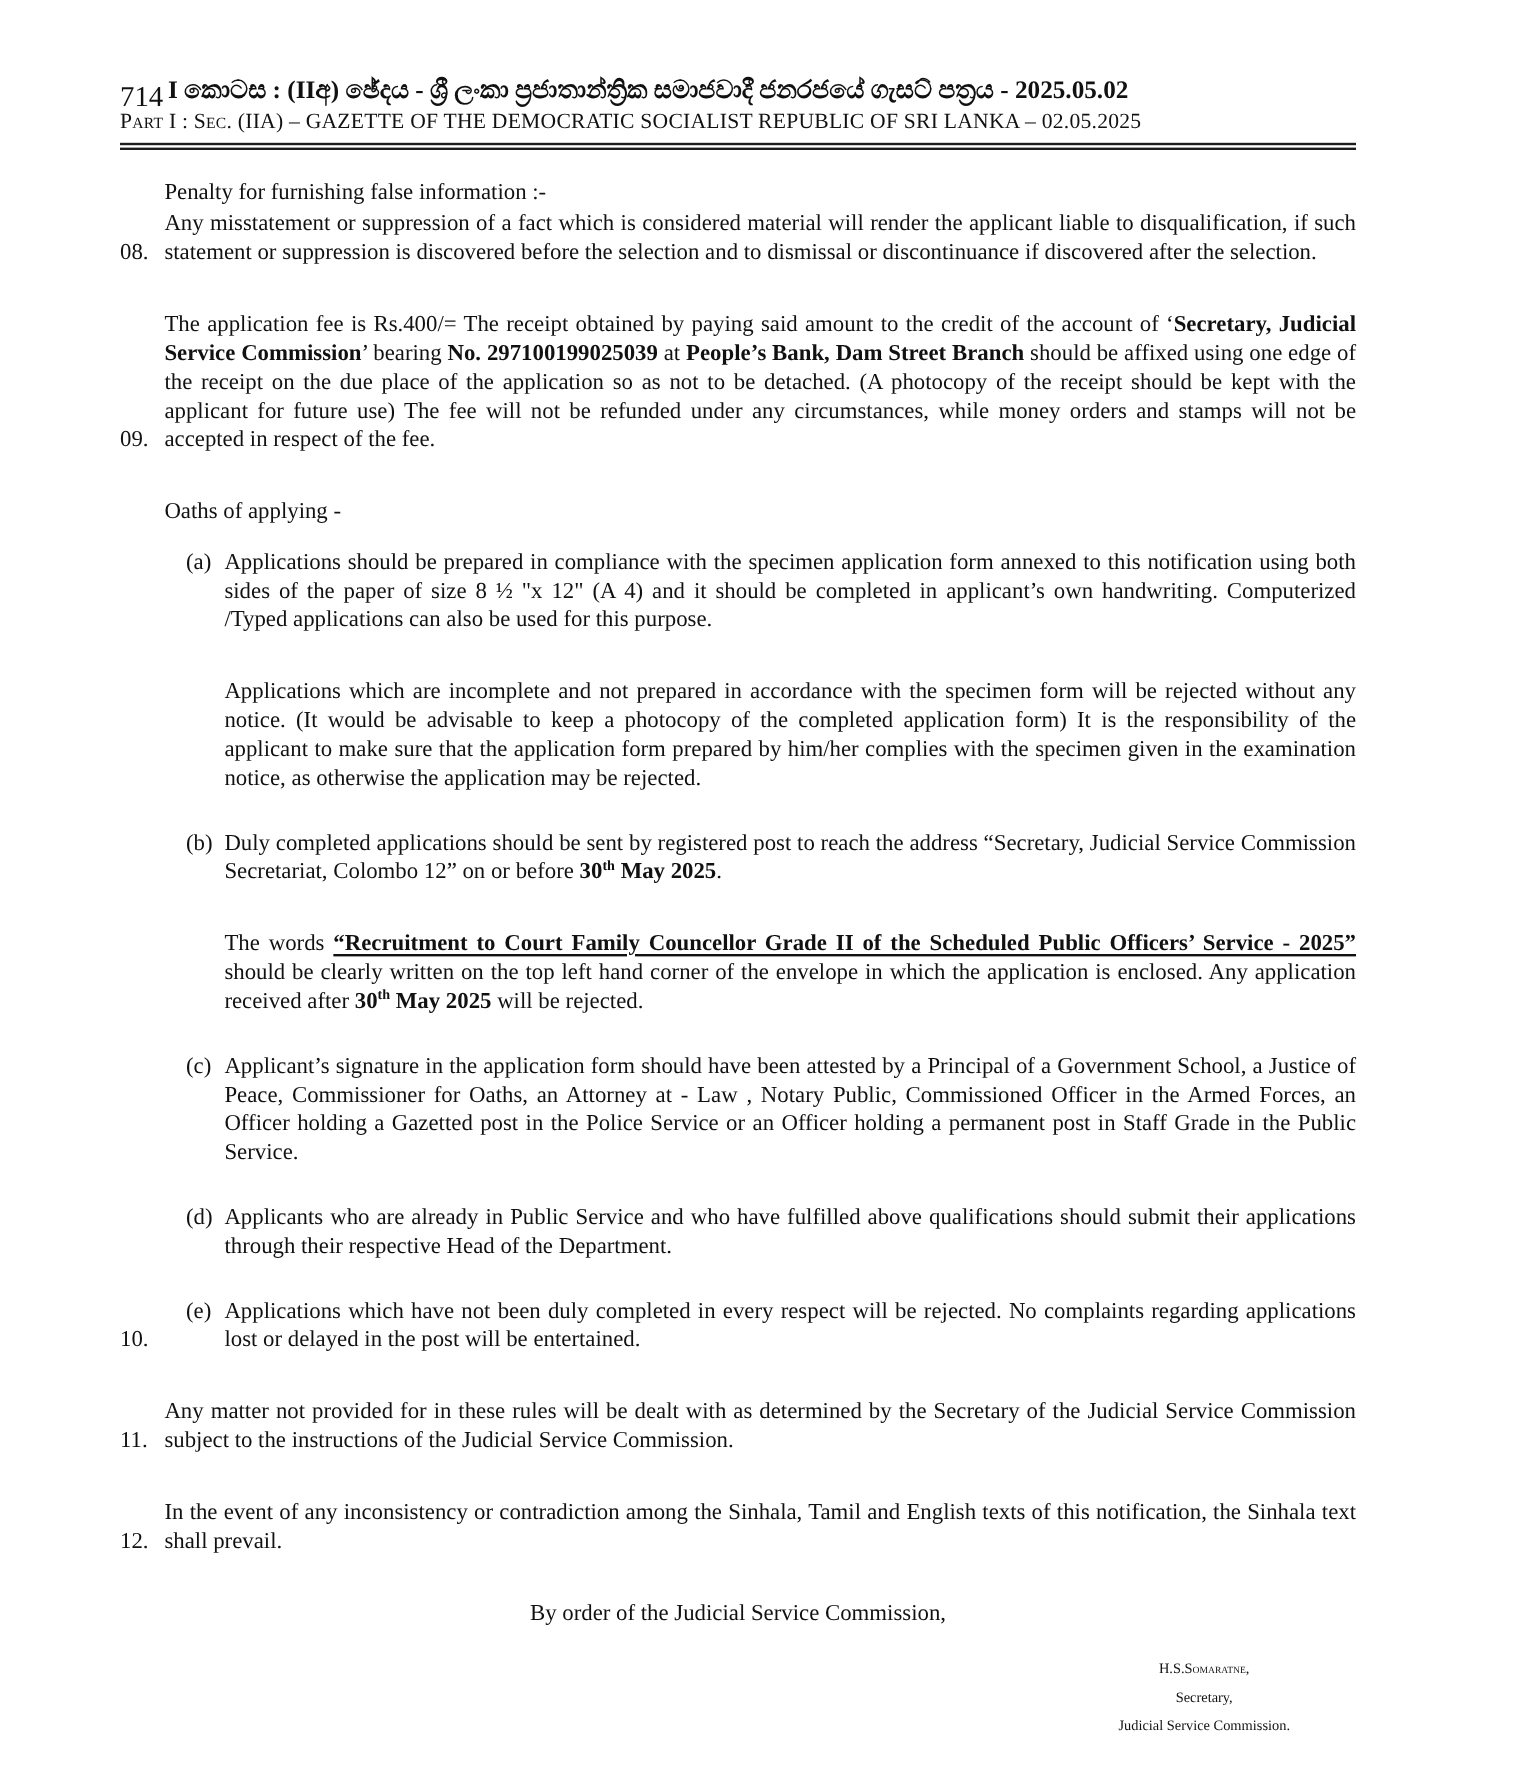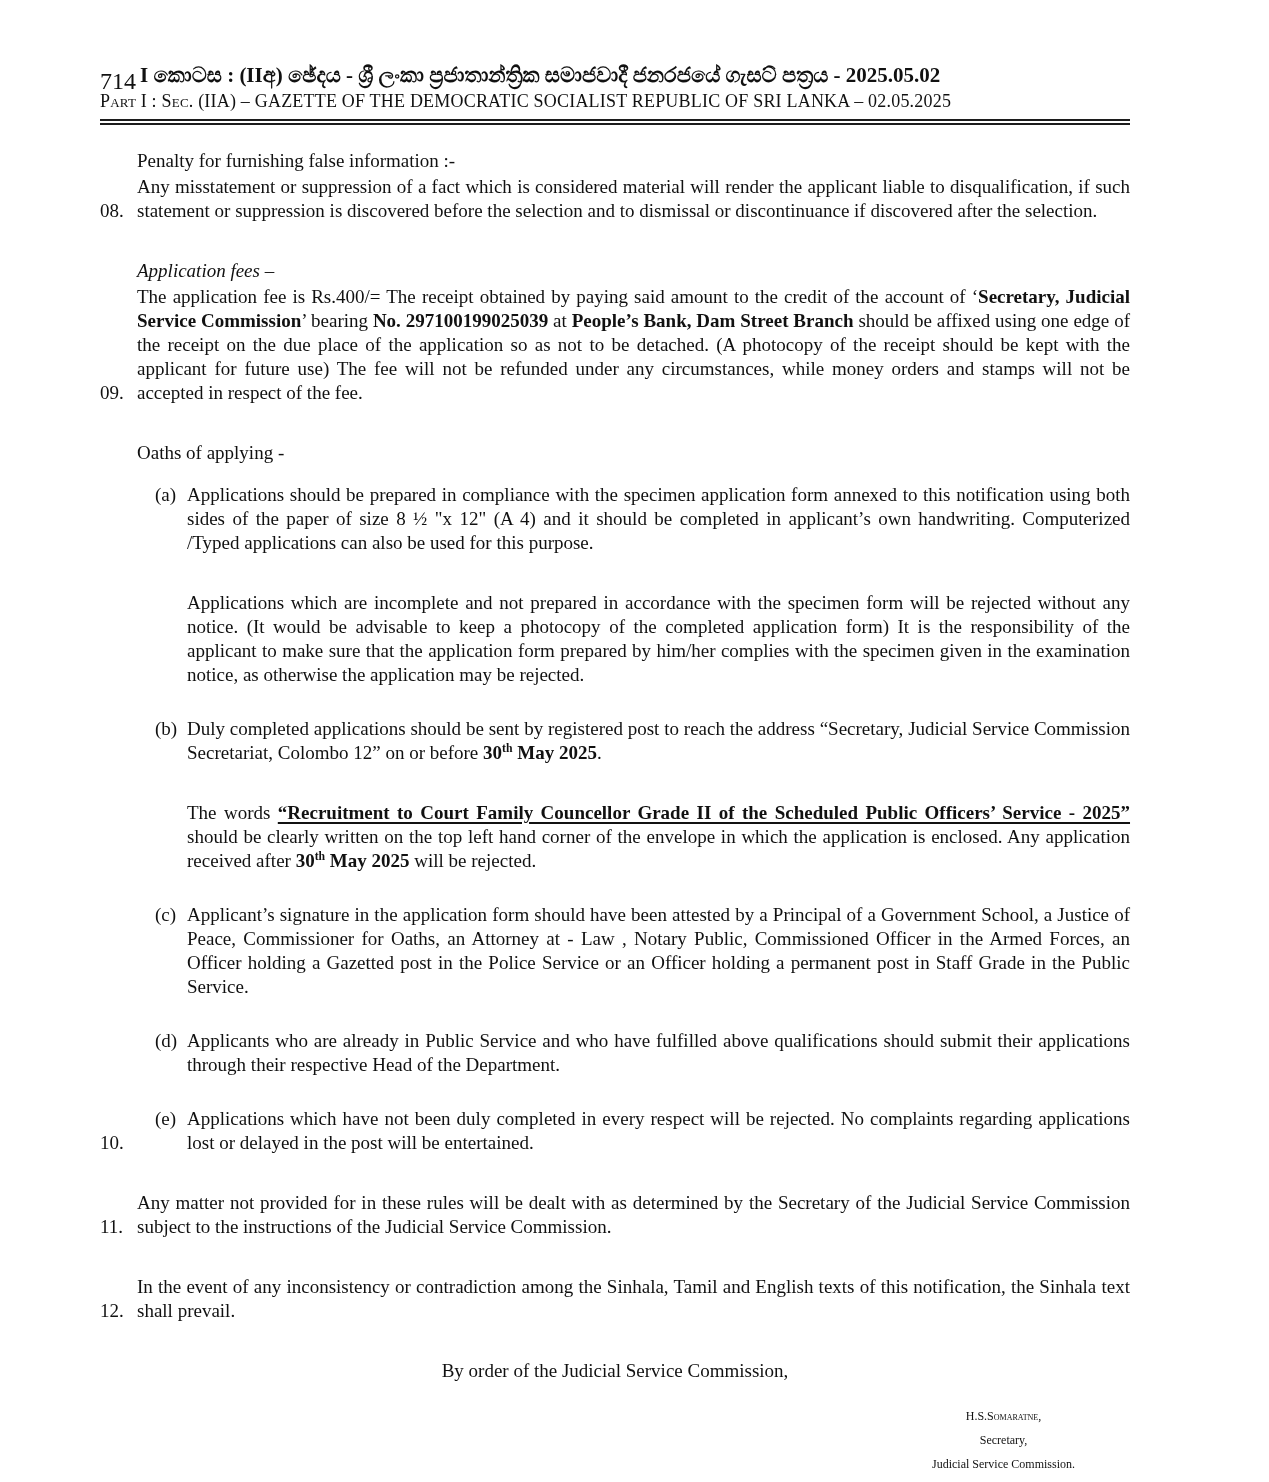--- a/index.html
+++ b/index.html
@@ -98,21 +98,20 @@
       <div class="num">08.</div>
       <div class="content">
         <div class="item-heading">Penalty for furnishing false information :-</div>
         <p class="para"><span>Any misstatement or suppression of a fact which is considered material will render the applicant liable to disqualification, if such statement or suppression is discovered before the selection and to dismissal or discontinuance if discovered after the selection.</span></p>
       </div>
     </section>
 
     <section class="item">
       <div class="num">09.</div>
       <div class="content">
-        <div class="item-heading"><span class="i">Application fees –</span></div>
         <p class="para"><span>The application fee is Rs.400/= The receipt obtained by paying said amount to the credit of the account of ‘</span><span class="b">Secretary, Judicial Service Commission</span><span>’ bearing </span><span class="b">No. 297100199025039</span><span> at </span><span class="b">People’s Bank, Dam Street Branch</span><span> should be affixed using one edge of the receipt on the due place of the application so as not to be detached. (A photocopy of the receipt should be kept with the applicant for future use) The fee will not be refunded under any circumstances, while money orders and stamps will not be accepted in respect of the fee.</span></p>
       </div>
     </section>
 
     <section class="item">
       <div class="num">10.</div>
       <div class="content">
         <div class="item-heading">Oaths of applying -</div>
         <div class="sublist">
 

